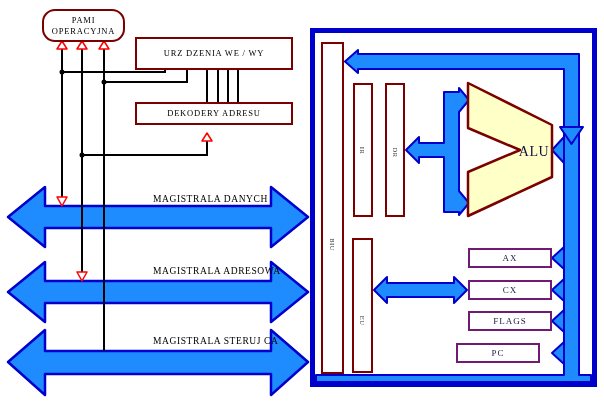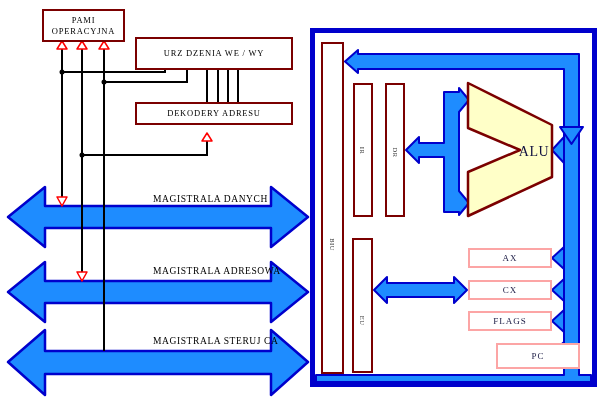--- a/index.html
+++ b/index.html
@@ -3,21 +3,21 @@
 <meta charset="utf-8">
 <style>
   html,body{margin:0;padding:0;background:#fff;}
   .stage{position:relative;width:604px;height:406px;background:#fff;overflow:hidden;
          font-family:"Liberation Serif","DejaVu Serif",serif;}
   .layer{position:absolute;left:0;top:0;z-index:1;}
   .box{position:absolute;z-index:2;border:2px solid #7B0000;background:#fff;box-sizing:border-box;
        display:flex;align-items:center;justify-content:center;text-align:center;
        color:#000;font-size:8.5px;letter-spacing:0.8px;line-height:11px;}
   .cpu-frame{position:absolute;z-index:2;border:5px solid #0000CC;background:transparent;box-sizing:border-box;}
-  .reg{position:absolute;z-index:3;border:2px solid #fca5a5;background:#fff;box-sizing:border-box;
+  .reg{position:absolute;z-index:3;border:2px solid #701a75;background:#fff;box-sizing:border-box;
        display:flex;align-items:center;justify-content:center;
        color:#22224a;font-size:9px;letter-spacing:1px;}
   .buslabel{position:absolute;z-index:3;color:#000;font-size:9.5px;letter-spacing:0.6px;white-space:nowrap;}
   .rot{position:absolute;z-index:3;display:flex;align-items:center;justify-content:center;
        color:#333;font-size:6.5px;letter-spacing:0.5px;}
   .rot span{transform:rotate(90deg);white-space:nowrap;}
   .alulabel{position:absolute;z-index:3;color:#101040;font-size:14px;letter-spacing:0.5px;text-align:center;}
 </style>
 </head>
 <body>
@@ -75,21 +75,21 @@
       <polygon points="207,41 202,49 212,49"></polygon>
       <polygon points="218,41 213,49 223,49"></polygon>
       <polygon points="228,41 223,49 233,49"></polygon>
       <polygon points="238,41 233,49 243,49"></polygon>
       <polygon points="207,133 202,141 212,141"></polygon>
       <polygon points="62,206 57,197 67,197"></polygon>
       <polygon points="82,281 77,272 87,272"></polygon>
     </g>
   </svg>
 
-  <div class="box" style="left:42px;top:9px;width:83px;height:33px;">
+  <div class="box" style="left:42px;top:9px;width:83px;height:33px;border-radius:13px;">
     <div>
       <div>PAMI</div>
       <div>OPERACYJNA</div>
     </div>
   </div>
 
   <div class="box" style="left:135px;top:9px;width:158px;height:33px;margin-top:28px;">
     <span>URZ DZENIA WE / WY</span>
   </div>
 
@@ -127,17 +127,17 @@
 
   <div class="reg" style="left:468px;top:248px;width:84px;height:20px;">
     <span>AX</span>
   </div>
   <div class="reg" style="left:468px;top:311px;width:84px;height:20px;">
     <span>FLAGS</span>
   </div>
   <div class="reg" style="left:468px;top:280px;width:84px;height:20px;">
     <span>CX</span>
   </div>
-  <div class="reg" style="left:496px;top:343px;width:84px;height:26px;">
+  <div class="reg" style="left:456px;top:343px;width:84px;height:20px;">
     <span>PC</span>
   </div>
 
 </div>
 
 </body></html>

